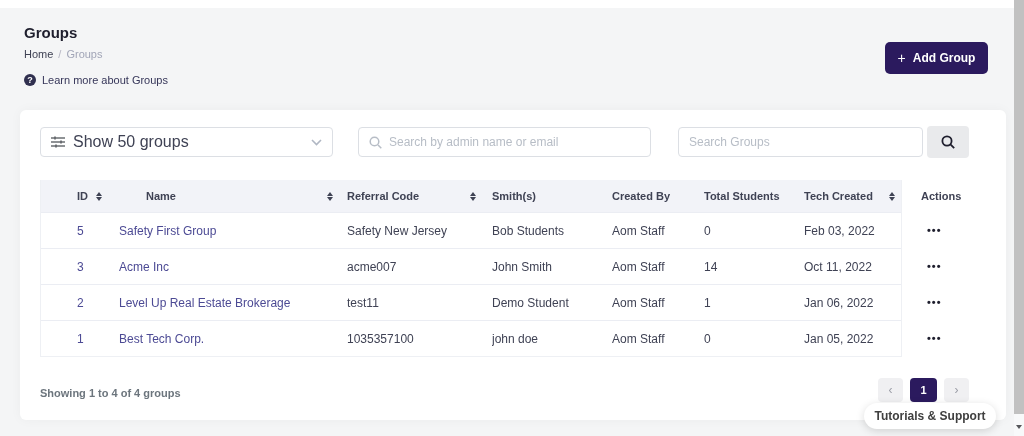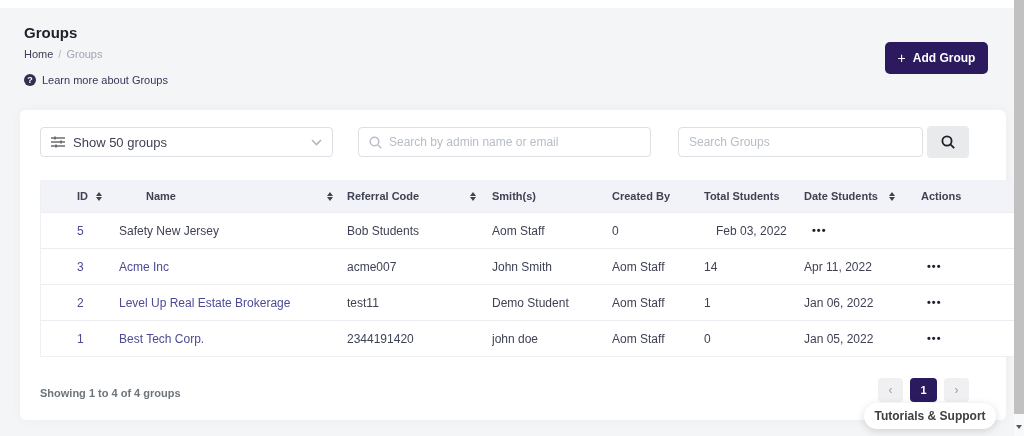--- a/index.html
+++ b/index.html
@@ -30,42 +30,42 @@
   
   .card {
     position:absolute; left:20px; top:110px; width:986px; height:310px;
     background:#ffffff; border-radius:6px; box-shadow:0 0 12px rgba(0,0,0,0.04);
   }
 
   
   .filter-select {
     position:absolute; left:20px; top:17px; width:293px; height:30px;
     border:1px solid #dcdfe4; border-radius:4px; background:#fff;
-    display:flex; align-items:center; padding:0 10px; gap:8px; font-size:13px; color:#3f4254; cursor:pointer;
+    display:flex; align-items:center; padding:0 10px; gap:8px; font-size:16px; color:#3f4254; cursor:pointer;
   }
   .filter-select .chev { margin-left:auto; }
   .search-box {
     position:absolute; top:17px; height:30px; border:1px solid #dcdfe4; border-radius:4px; background:#fff;
     display:flex; align-items:center; padding:0 10px; gap:7px;
   }
   .search-admin { left:338px; width:293px; }
   .search-groups { left:658px; width:245px; }
   .search-box input {
     border:none; outline:none; flex:1; font-family:"Liberation Sans", sans-serif;
     font-size:12px; color:#3f4254; background:transparent;
   }
   .search-box input::placeholder { color:#b7bdc6; }
   .search-submit {
     position:absolute; left:907px; top:16px; width:42px; height:32px;
     background:#e9eaec; border:none; border-radius:4px; cursor:pointer;
     display:flex; align-items:center; justify-content:center;
   }
 
   
-  .gtable { position:absolute; left:20px; top:70px; width:985px; border:1px solid #eef0f4; border-top:none; }
+  .gtable { position:absolute; left:20px; top:70px; width:862px; border:1px solid #eef0f4; border-top:none; }
   .thead, .trow {
     display:grid;
     grid-template-columns:78px 228px 145px 120px 92px 88px 115px 78px;
     align-items:center;
   }
   .thead { background:#f2f3f8; height:32px; font-size:11px; font-weight:bold; color:#3f4254; }
   .trow { height:36px; background:#fff; border-top:1px solid #ebedf3; font-size:12px; }
   .thead .hcell { display:flex; align-items:center; gap:8px; }
   .hcell-id { padding-left:36px; }
   .hcell-name, .hcell-referral, .hcell-date { justify-content:space-between; }
@@ -203,64 +203,65 @@
       <div class="hcell">
         <span>Smith(s)</span>
       </div>
       <div class="hcell">
         <span>Created By</span>
       </div>
       <div class="hcell">
         <span>Total Students</span>
       </div>
       <div class="hcell hcell-date">
-        <span>Date Students</span>
+        <span>Tech Created</span>
         <span class="sort-icon">
             <i class="up"></i>
             <i class="dn"></i>
           </span>
       </div>
       <div class="hcell hcell-actions">
         <span>Actions</span>
       </div>
     </div>
     <div id="tbody">
         <div class="trow">
           <div class="cell cell-id link">5</div>
+          <div class="cell cell-name link">Safety First Group</div>
           <div class="cell cell-referral-code">Safety New Jersey</div>
           <div class="cell cell-admins">Bob Students</div>
           <div class="cell cell-created-by">Aom Staff</div>
           <div class="cell cell-total-students">0</div>
           <div class="cell cell-date-created">Feb 03, 2022</div>
           <div class="cell cell-actions"><button class="dots">•••</button></div>
         </div>
         <div class="trow">
           <div class="cell cell-id link">3</div>
           <div class="cell cell-name link">Acme Inc</div>
           <div class="cell cell-referral-code">acme007</div>
           <div class="cell cell-admins">John Smith</div>
           <div class="cell cell-created-by">Aom Staff</div>
           <div class="cell cell-total-students">14</div>
-          <div class="cell cell-date-created">Apr 11, 2022</div>
+          <div class="cell cell-date-created">Oct 11, 2022</div>
           <div class="cell cell-actions"><button class="dots">•••</button></div>
         </div>
         <div class="trow">
           <div class="cell cell-id link">2</div>
           <div class="cell cell-name link">Level Up Real Estate Brokerage</div>
           <div class="cell cell-referral-code">test11</div>
           <div class="cell cell-admins">Demo Student</div>
           <div class="cell cell-created-by">Aom Staff</div>
           <div class="cell cell-total-students">1</div>
           <div class="cell cell-date-created">Jan 06, 2022</div>
           <div class="cell cell-actions"><button class="dots">•••</button></div>
         </div>
         <div class="trow">
           <div class="cell cell-id link">1</div>
           <div class="cell cell-name link">Best Tech Corp.</div>
-          <div class="cell cell-referral-code">2344191420</div>
+          <div class="cell cell-referral-code">1035357100</div>
           <div class="cell cell-admins">john doe</div>
           <div class="cell cell-created-by">Aom Staff</div>
           <div class="cell cell-total-students">0</div>
           <div class="cell cell-date-created">Jan 05, 2022</div>
           <div class="cell cell-actions"><button class="dots">•••</button></div>
         </div>
       </div>
   </div>
 
   <div class="summary">Showing 1 to 4 of 4 groups</div>

